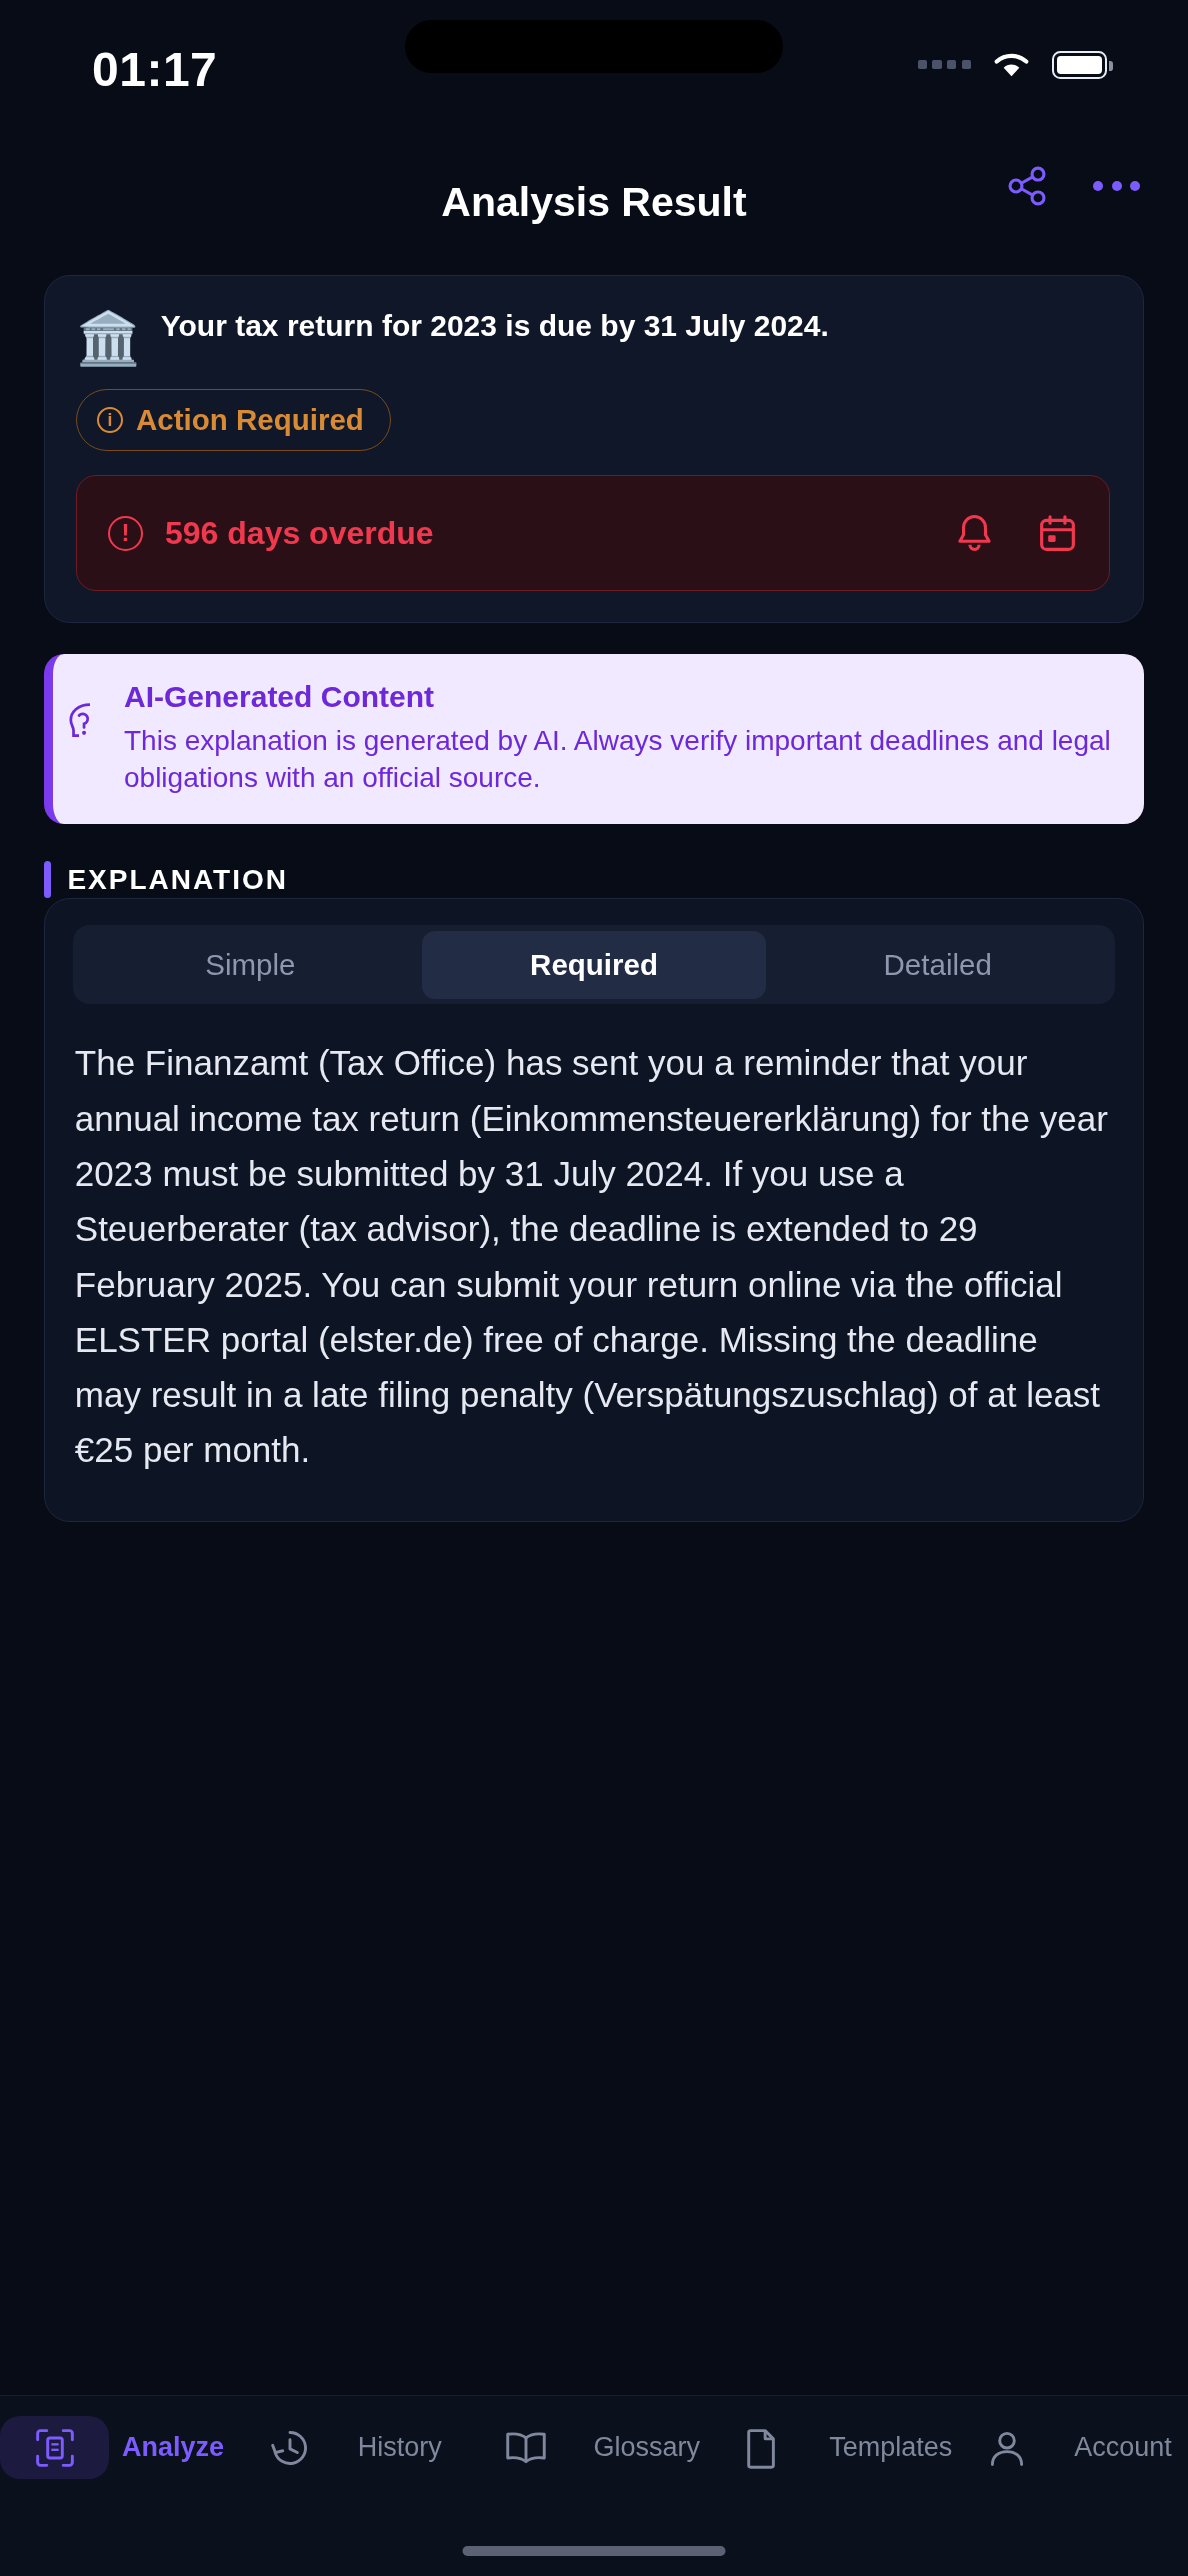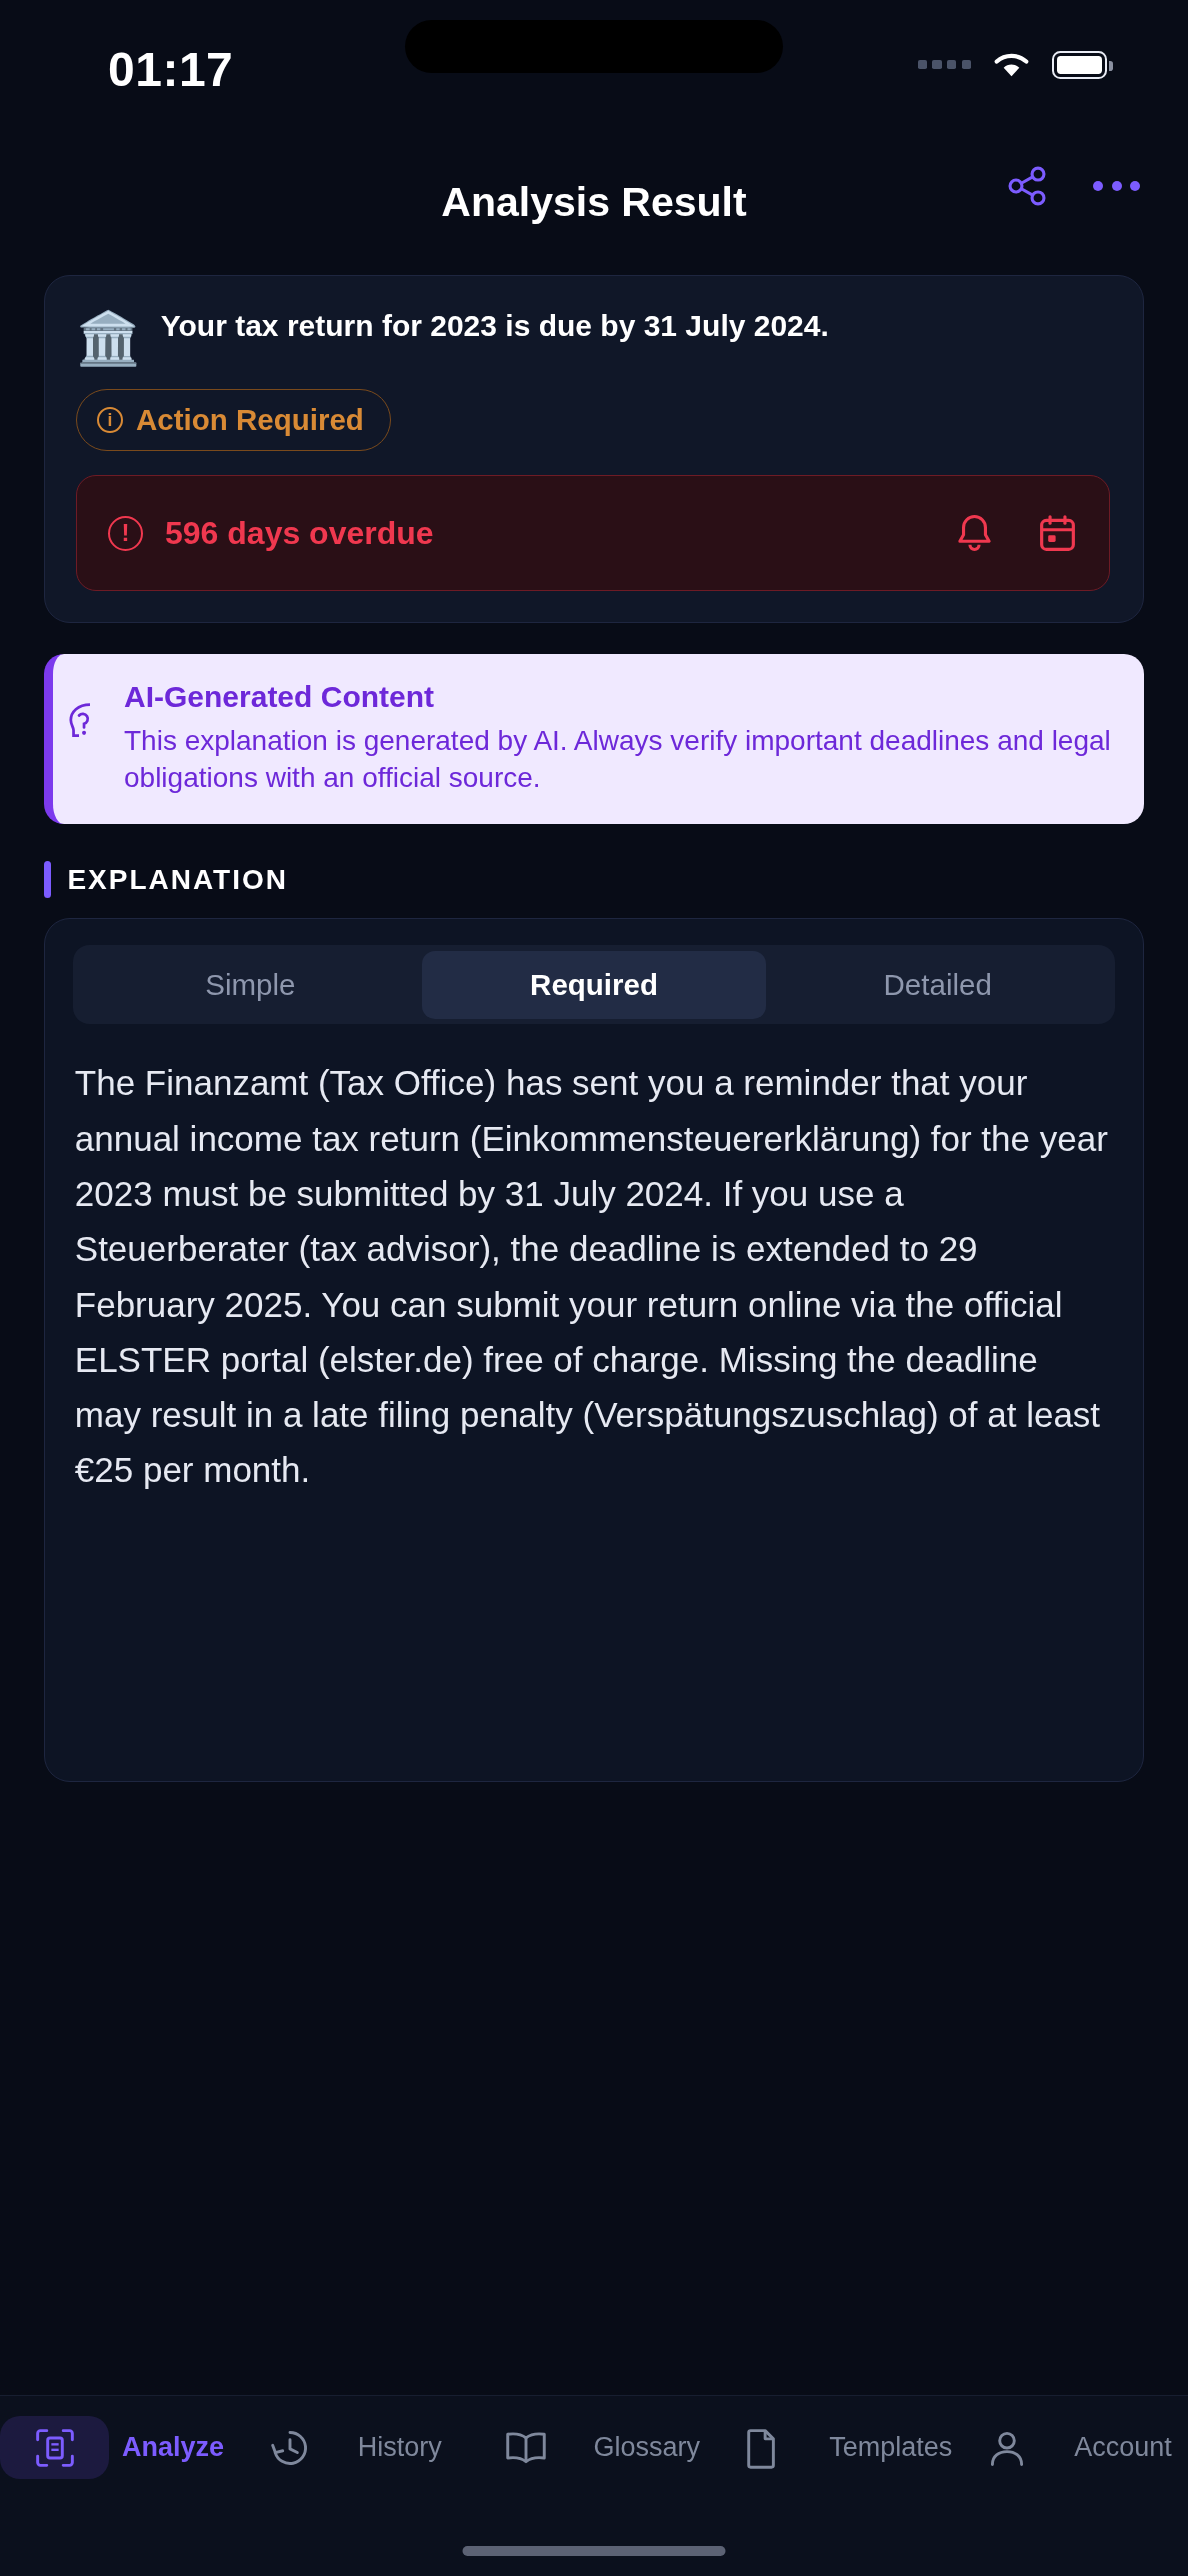--- a/index.html
+++ b/index.html
@@ -22,21 +22,21 @@
   
   .status-bar {
     height: 147px;
     flex: 0 0 147px;
     position: relative;
     display: flex;
     align-items: center;
   }
   .status-time {
     position: absolute;
-    left: 108px;
+    left: 92px;
     top: 42px;
     font-size: 48px;
     font-weight: 600;
     color: #ffffff;
     letter-spacing: 0.5px;
   }
   .notch {
     position: absolute;
     left: 50%;
     transform: translateX(-50%);
@@ -230,26 +230,25 @@
   }
   .section-text {
     font-size: 28px;
     letter-spacing: 2px;
     font-weight: 700;
     color: #ffffff;
   }
 
   
   .expl-card {
-    margin-top: 20px;
     background: #0d1424;
     border: 1.8px solid #1e2640;
     border-radius: 26px;
     padding: 26px 28px 0 28px;
-    height: 864px;
+    height: 624px;
     overflow: hidden;
   }
   .seg {
     display: flex;
     background: #161e31;
     border-radius: 16.6px;
     padding: 5.5px;
     height: 79px;
   }
   .seg-item {

